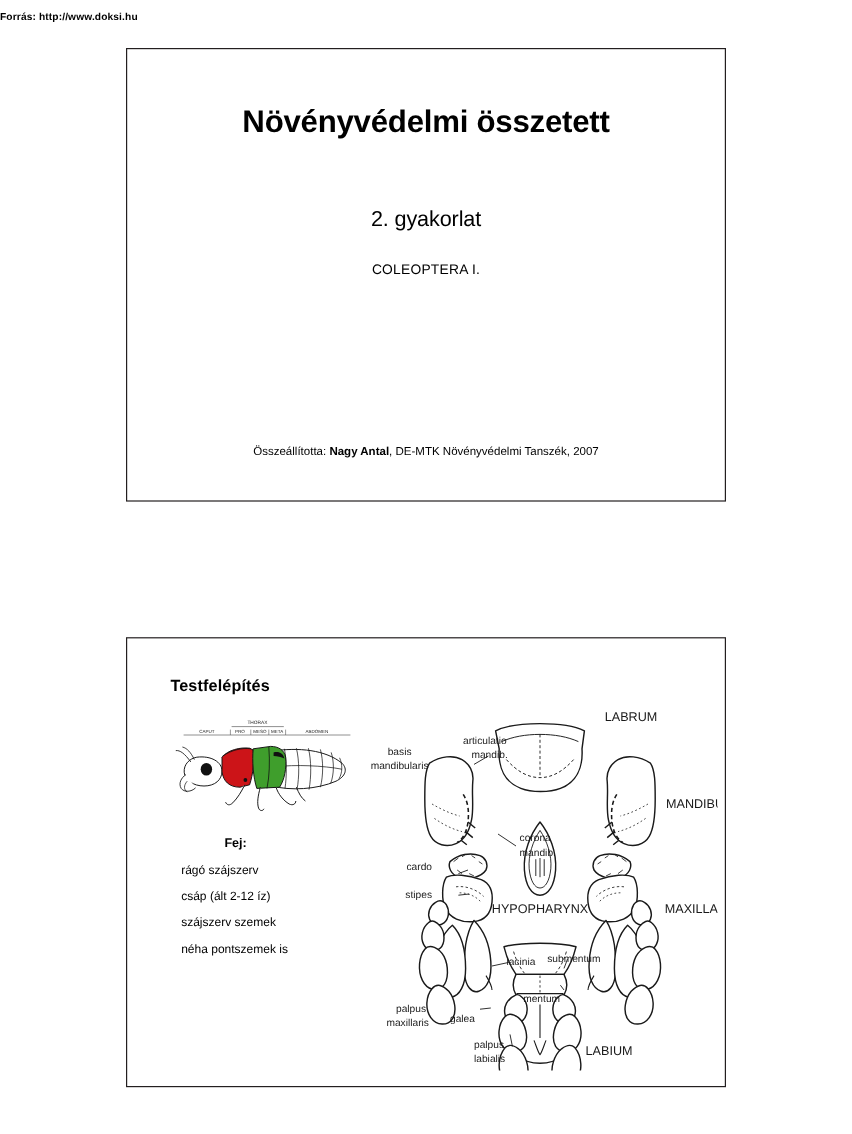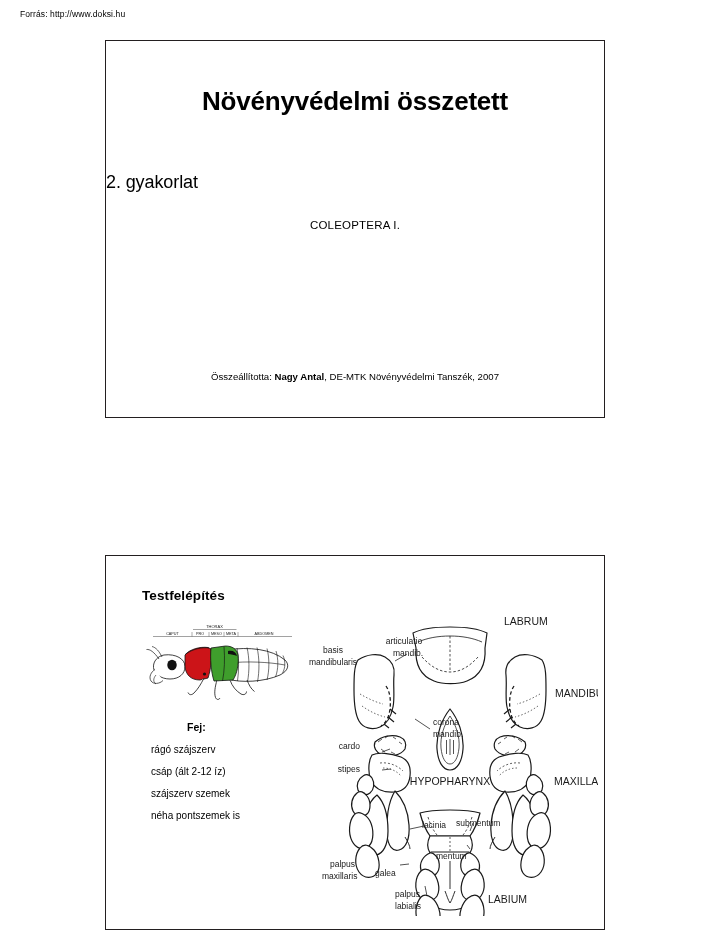--- a/index.html
+++ b/index.html
@@ -13,24 +13,24 @@
     height: 945px;
     position: relative;
     font-family: "Liberation Sans", sans-serif;
     color: #000000;
     overflow: hidden;
   }
 
   
   .source-line {
     position: absolute;
-    left: 20px;
+    left: 0;
     top: 9px;
     font-size: 8.5px;
-    font-weight: normal;
+    font-weight: bold;
     letter-spacing: 0.1px;
     color: #000;
     white-space: nowrap;
   }
 
   
   .slide {
     position: absolute;
     background: #ffffff;
     border: 1.6px solid #231f20;
@@ -40,21 +40,20 @@
     left: 105px;
     top: 40px;
     width: 500px;
     height: 378px;
   }
   #slide-2 {
     left: 105px;
     top: 531px;
     width: 500px;
     height: 375px;
-    margin-top: 24px;
   }
 
   
   .title-block {
     position: absolute;
     left: 0;
     right: 0;
     top: 44px;
     text-align: center;
   }
@@ -63,21 +62,21 @@
     font-weight: bold;
     line-height: 1.28;
     letter-spacing: -0.2px;
     padding: 0 40px;
   }
   .subtitle {
     position: absolute;
     left: 0;
     right: 0;
     top: 131px;
-    text-align: left;
+    text-align: center;
     font-size: 18px;
     letter-spacing: -0.1px;
   }
   .topic {
     position: absolute;
     left: 0;
     right: 0;
     top: 178px;
     text-align: center;
     font-size: 11.5px;

